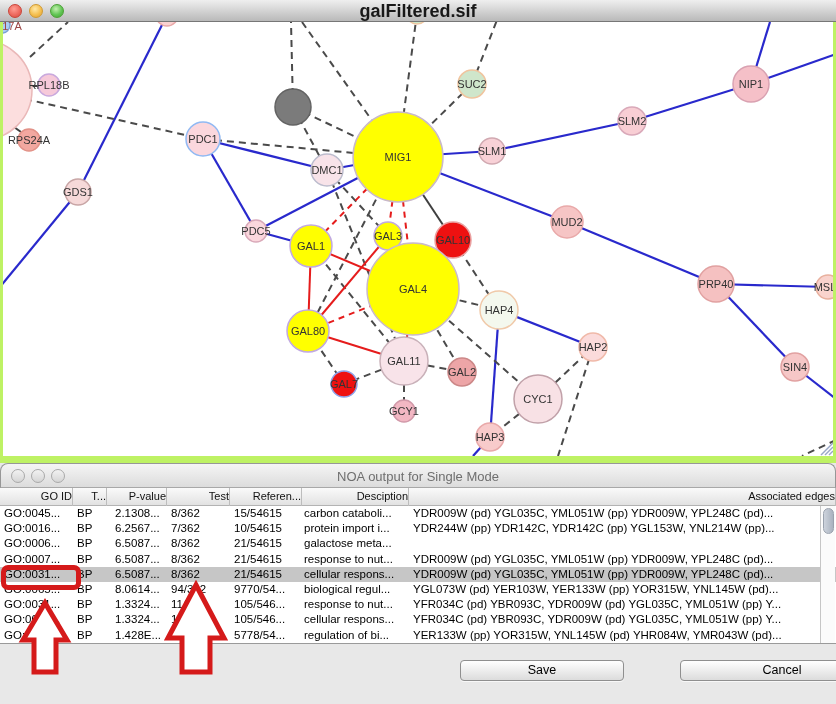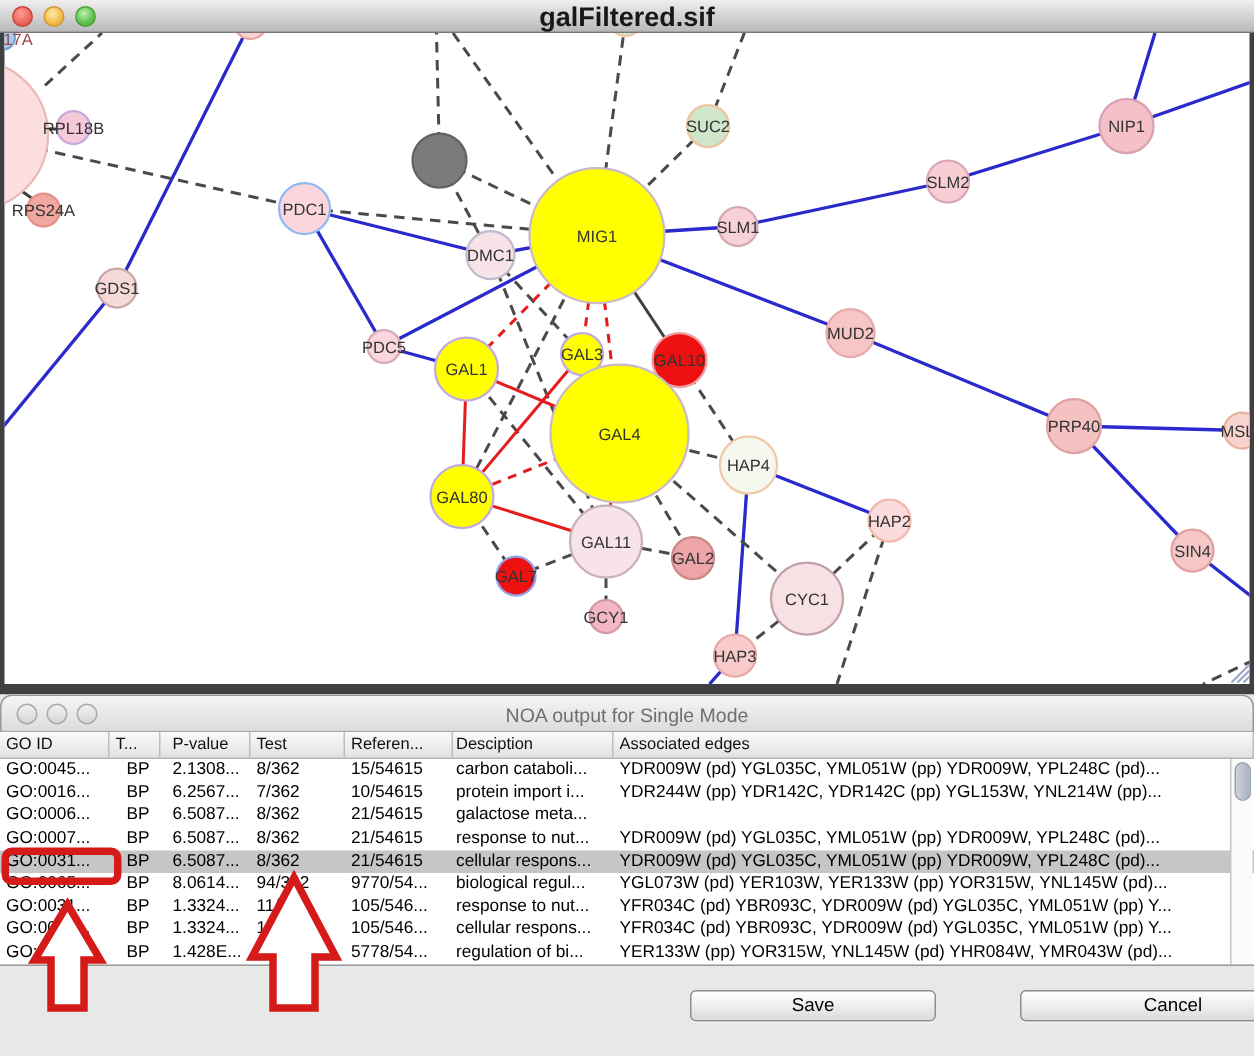--- a/index.html
+++ b/index.html
@@ -10,45 +10,45 @@
   #top-window { position:absolute; left:0; top:0; width:836px; height:463px; }
   .titlebar-top { position:absolute; left:0; top:0; width:836px; height:22px;
     background:linear-gradient(#efefef,#b9b9b9); border-bottom:1px solid #777; }
   .titlebar-top .win-title { position:absolute; left:0; top:0; width:100%; height:22px;
     text-align:center; line-height:22px; font-size:18px; font-weight:bold; color:#181818; }
   .tl { position:absolute; top:4px; width:14px; height:14px; border-radius:50%; }
   .tl-close { left:8px;  background:radial-gradient(circle at 5px 4px,#ff9d93,#ee6a5f 55%,#d24b3e); border:1px solid #c94439; }
   .tl-min   { left:29px; background:radial-gradient(circle at 5px 4px,#ffe9a8,#f5bf4f 55%,#dd9f33); border:1px solid #cf9a34; }
   .tl-zoom  { left:50px; background:radial-gradient(circle at 5px 4px,#c4f0b0,#61c554 55%,#43a433); border:1px solid #4da136; }
 
-  .net-frame { position:absolute; left:0; top:22px; width:836px; height:441px; background:#404040; }
+  .net-frame { position:absolute; left:0; top:22px; width:836px; height:441px; background:#bef264; }
   #net-svg { position:absolute; left:3px; top:0; width:830px; height:434px; background:#ffffff; display:block; }
 
   
   #noa-window { position:absolute; left:0; top:463px; width:836px; height:241px; background:#e8e8e8; }
   .titlebar-noa { position:absolute; left:0; top:0; width:836px; height:25px;
     background:linear-gradient(#f5f5f5,#dcdcdc); border:1px solid #979797; border-bottom:1px solid #a8a8a8;
     border-radius:8px 8px 0 0; }
   .titlebar-noa .win-title { position:absolute; left:0; top:0; width:100%; height:25px; text-align:center;
     line-height:25px; font-size:13px; color:#6f6f6f; }
   .gl { position:absolute; top:5px; width:14px; height:14px; border-radius:50%;
     background:linear-gradient(#f2f2f2,#d5d5d5); border:1px solid #a9a9a9; }
   .gl1 { left:10px; } .gl2 { left:30px; } .gl3 { left:50px; }
 
   .table-header { position:absolute; left:0; top:25px; width:836px; height:18px; display:flex;
     background:linear-gradient(#fafafa,#e2e2e2); border-bottom:1px solid #b3b3b3; font-size:11px; color:#111; }
-  .table-header .hc { height:18px; line-height:17px; text-align:left; border-right:1px solid #bdbdbd;
+  .table-header .hc { height:18px; line-height:17px; text-align:right; border-right:1px solid #bdbdbd;
     overflow:hidden; white-space:nowrap; }
   .table-body { position:absolute; left:0; top:43px; width:836px; height:137px; background:#fff; overflow:hidden; }
   .trow { display:flex; width:836px; height:15.2px; font-size:11.5px; line-height:15.2px; color:#000;
     white-space:nowrap; background:#fff; }
   .trow.selected { background:#c6c6c6; }
   .trow span { overflow:hidden; white-space:nowrap; display:block; }
   .c0 { width:73px;  padding-left:4px; }
-  .c1 { width:34px;  padding-left:4px;text-align:center; }
+  .c1 { width:34px;  padding-left:4px; }
   .c2 { width:60px;  padding-left:8px; }
   .c3 { width:63px;  padding-left:4px; }
   .c4 { width:72px;  padding-left:4px; }
   .c5 { width:107px; padding-left:2px; }
   .c6 { flex:1;      padding-left:4px; }
 
   .vscroll { position:absolute; left:820px; top:43px; width:15px; height:137px;
     background:#fbfbfb; border-left:1px solid #c6c6c6; }
   .vthumb { position:absolute; left:2px; top:2px; width:11px; height:26px; border-radius:6px;
     background:linear-gradient(90deg,#cdd3dc,#a9b2bf); border:1px solid #9aa2ae; }

